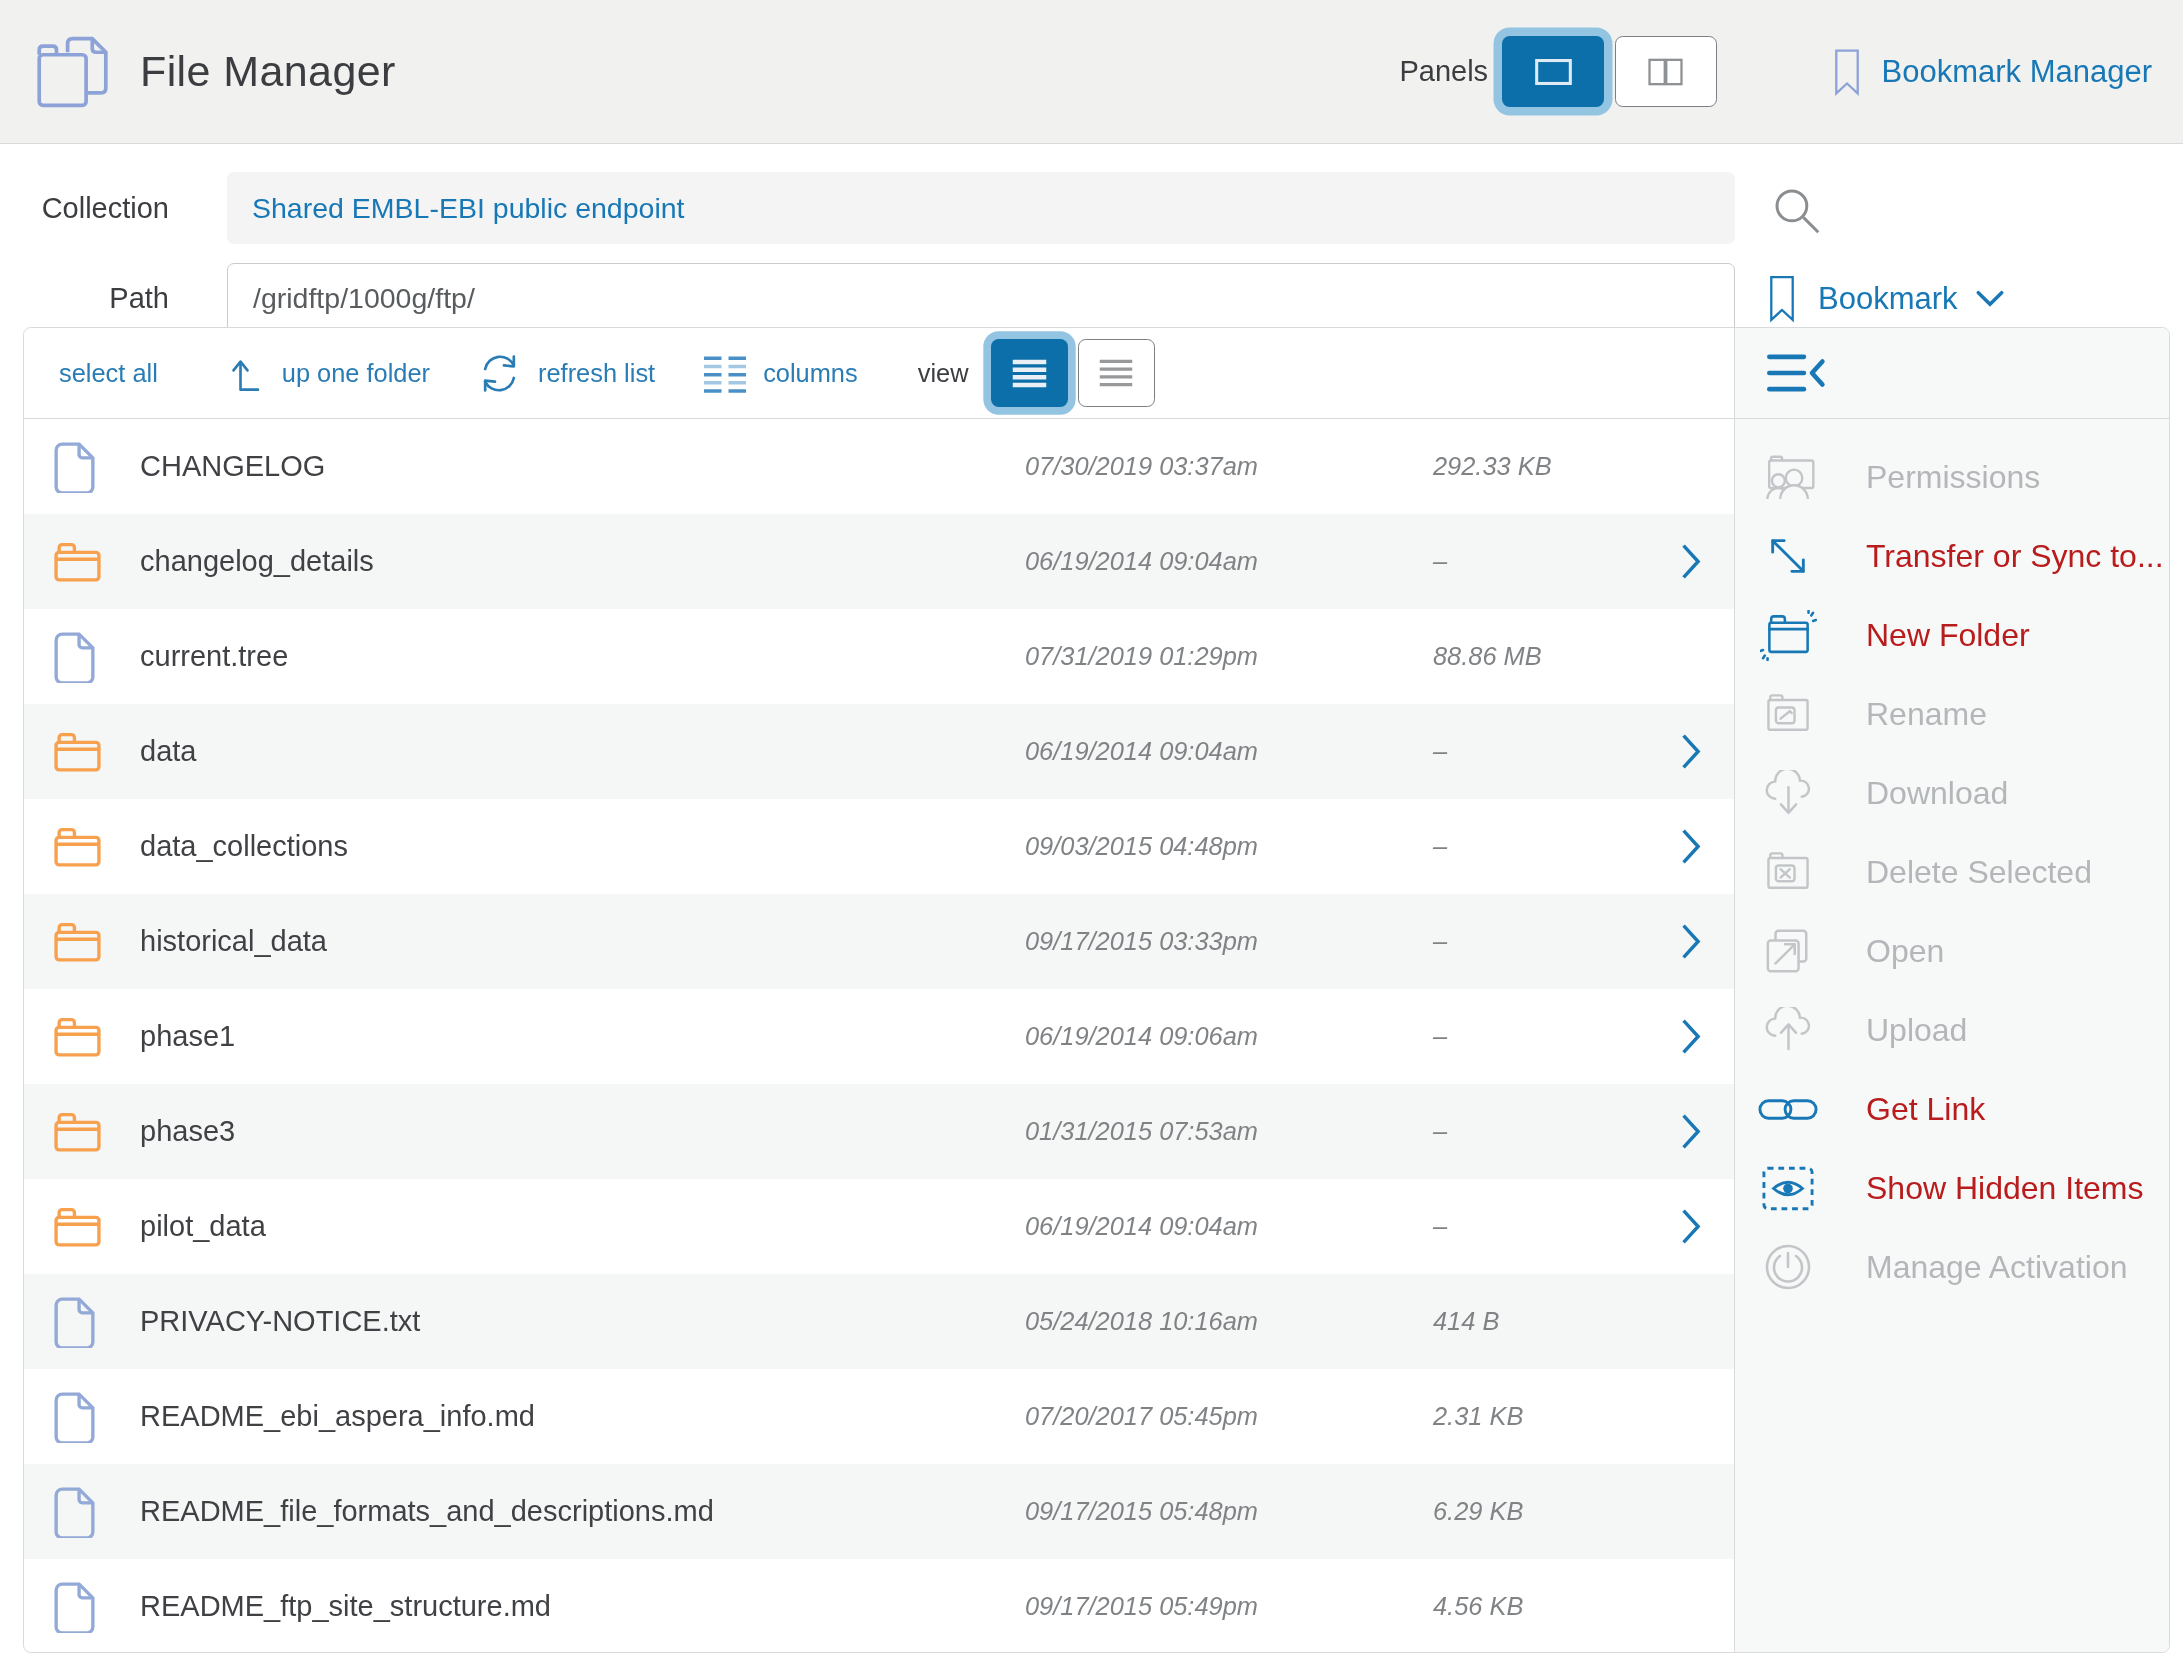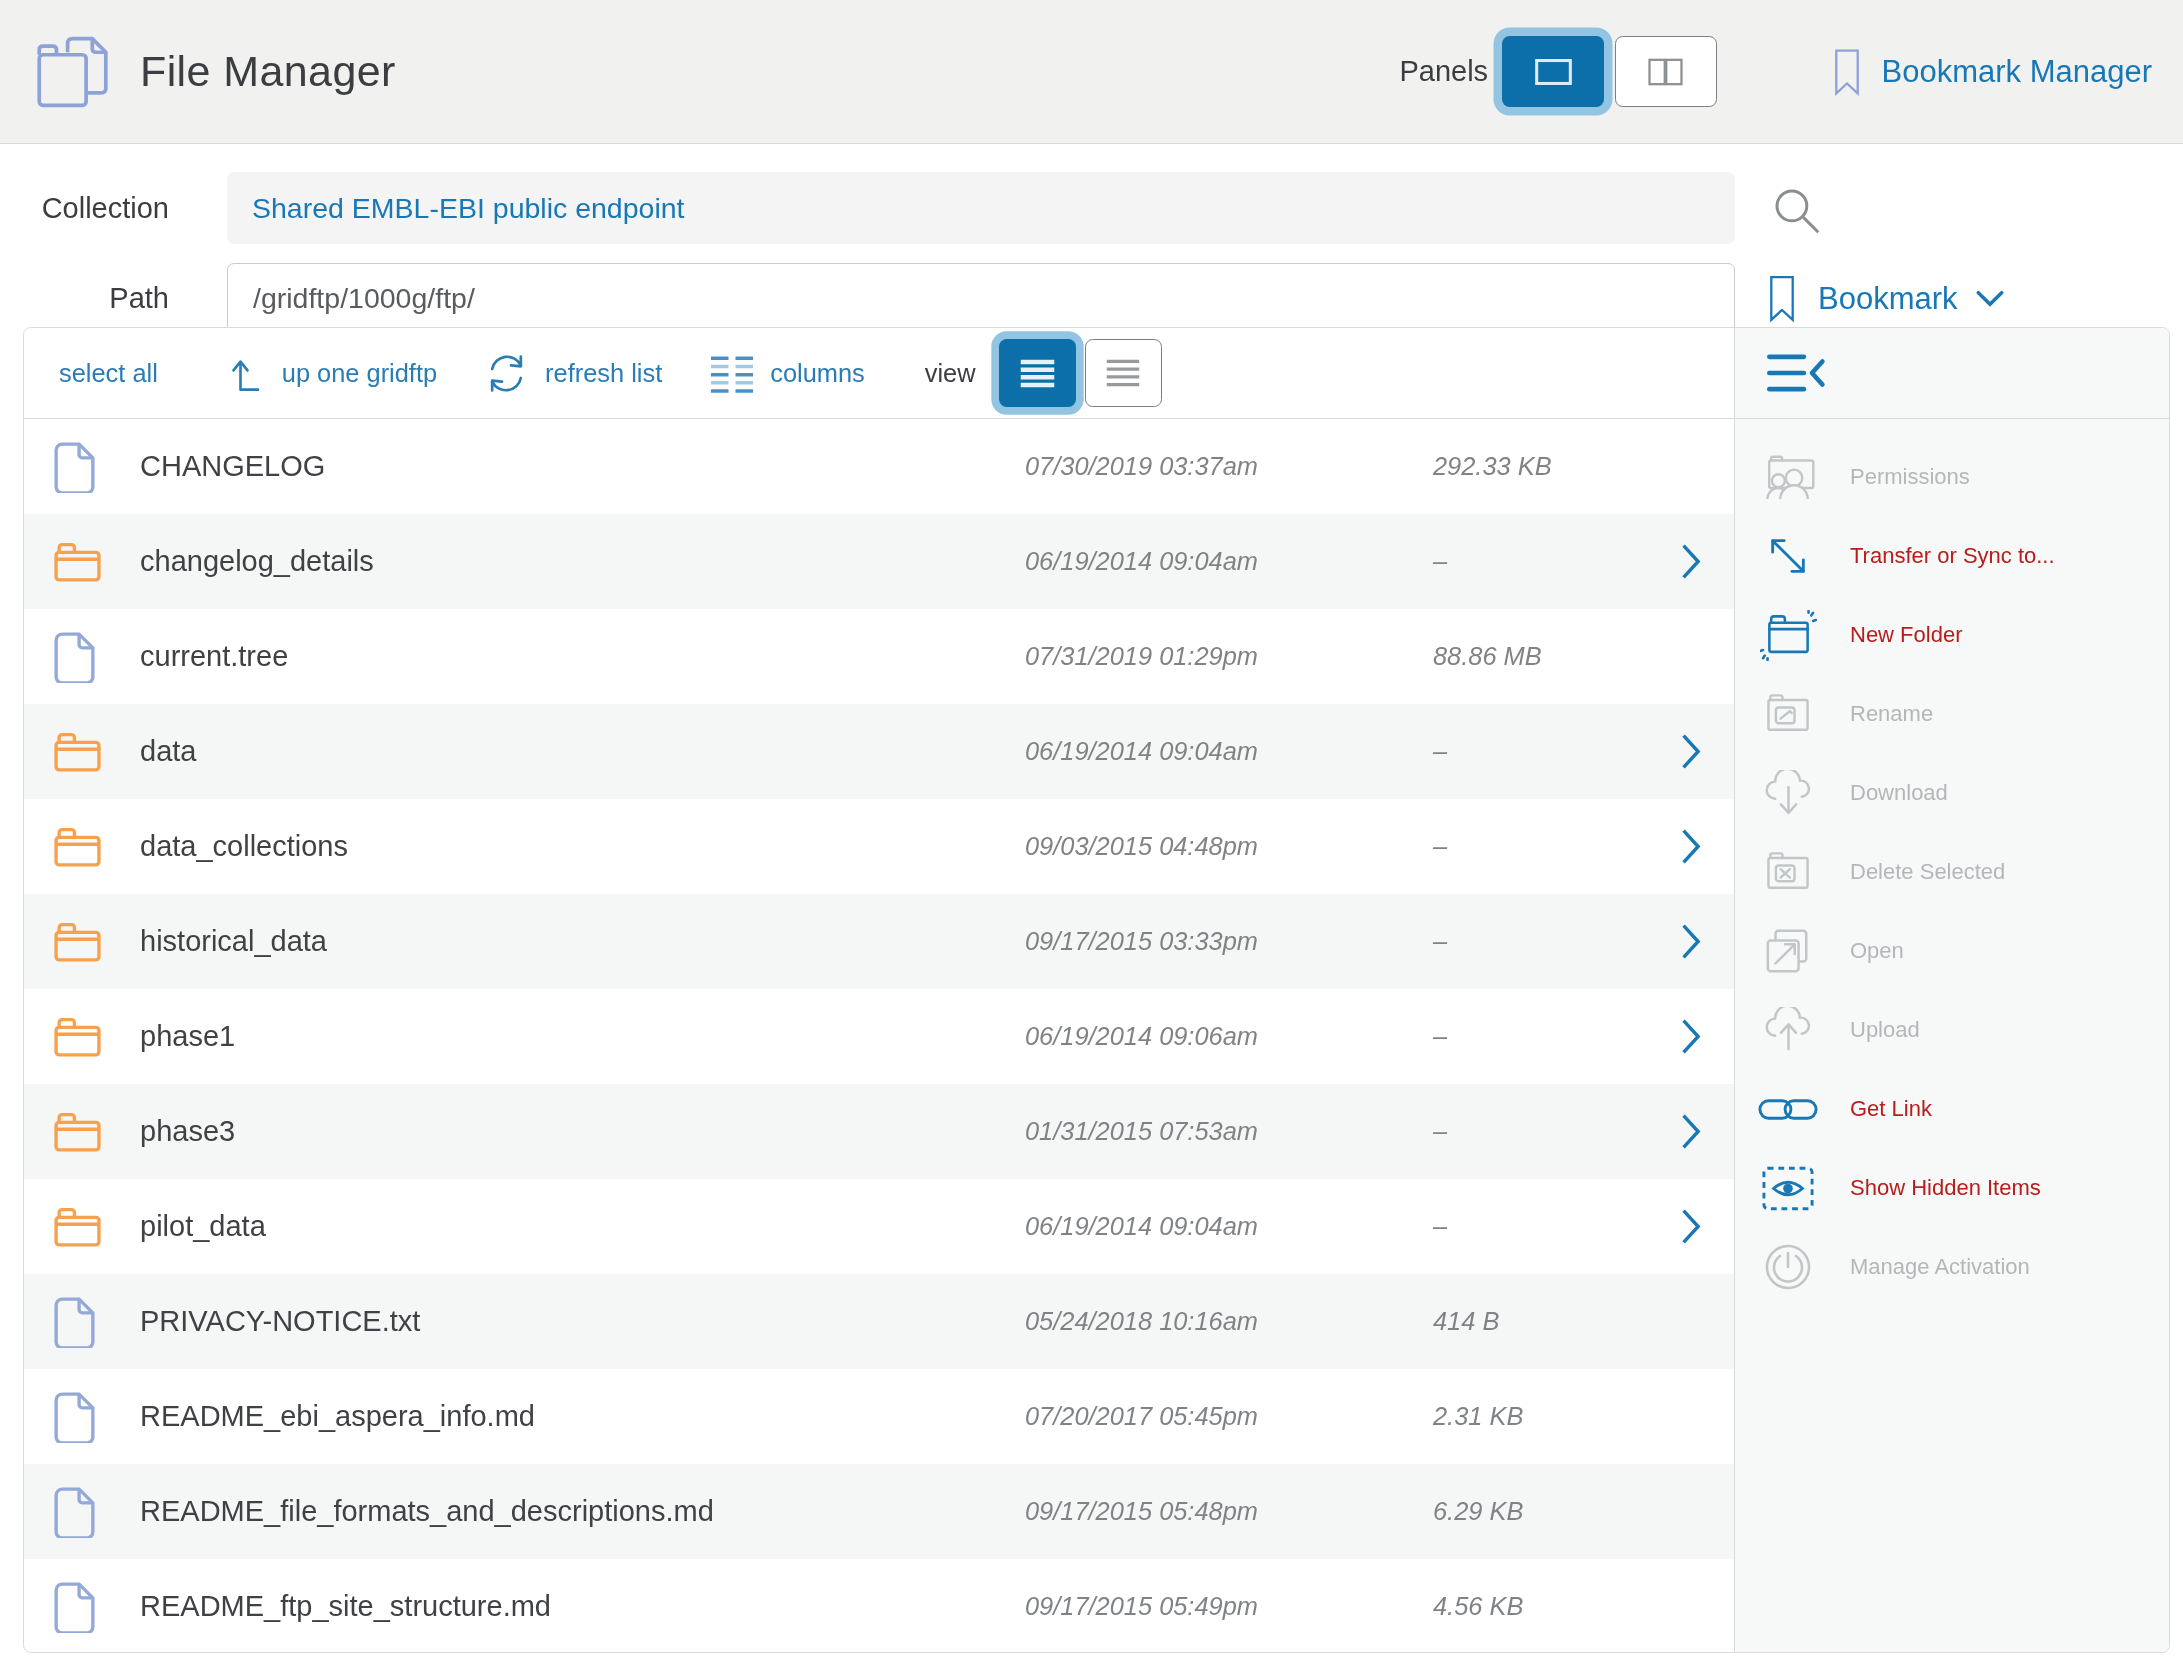--- a/index.html
+++ b/index.html
@@ -84,21 +84,21 @@
   
   .side-pane {
     flex:1; background:#f7f8f8; border-left:1.5px solid #d9dbdb;
     display:flex; flex-direction:column; border-radius:0 6.2px 6.2px 0;
   }
   .side-top { height:91px; flex:none; border-bottom:1.5px solid #d9dbdb; display:flex; align-items:center; padding-left:32px; }
   .collapse-btn { cursor:pointer; }
   .side-items { padding-top:18.5px; }
   .side-item { height:79px; display:flex; align-items:center; padding-left:23px; cursor:pointer; }
   .side-item .sic { width:60px; flex:none; display:flex; justify-content:center; }
-  .side-item .slabel { margin-left:32px; font-size:22px; }
+  .side-item .slabel { margin-left:48px; font-size:32px; }
   .side-item.enabled { color:#1878b6; }
   .side-item.enabled .slabel { color:#b91c1c; }
   .side-item.disabled { color:#c3c6c8; cursor:default; }
   .side-item.disabled .slabel { color:#b4b7b9; }
 </style>
 </head>
 <body>
 
 <div class="app-header">
   <span>
@@ -179,21 +179,21 @@
       <div class="tb-link" style="margin-right:72px">
         <span>select all</span>
       </div>
       <div class="tb-link" style="margin-right:48px">
         <span class="tb-ic">
           <svg width="35" height="40" viewBox="0 0 40 44" fill="none" stroke="#2a7cb5" stroke-width="3" stroke-linecap="round" stroke-linejoin="round">
             <path d="M32 41 H12 V12"></path>
               <polyline points="4,19 12,9 20,19"></polyline>
           </svg>
         </span>
-        <span>up one gridftp</span>
+        <span>up one folder</span>
       </div>
       <div class="tb-link" style="margin-right:49px">
         <span class="tb-ic">
           <svg width="43" height="43" viewBox="0 0 48 48" fill="none" stroke="#2a7cb5" stroke-width="3" stroke-linecap="round" stroke-linejoin="round">
             <path d="M8 19 A17 17 0 0 1 40 15"></path>
               <polyline points="40,5 40,16 29,15"></polyline>
             <path d="M40 29 A17 17 0 0 1 8 33"></path>
               <polyline points="8,43 8,32 19,33"></polyline>
           </svg>
         </span>

